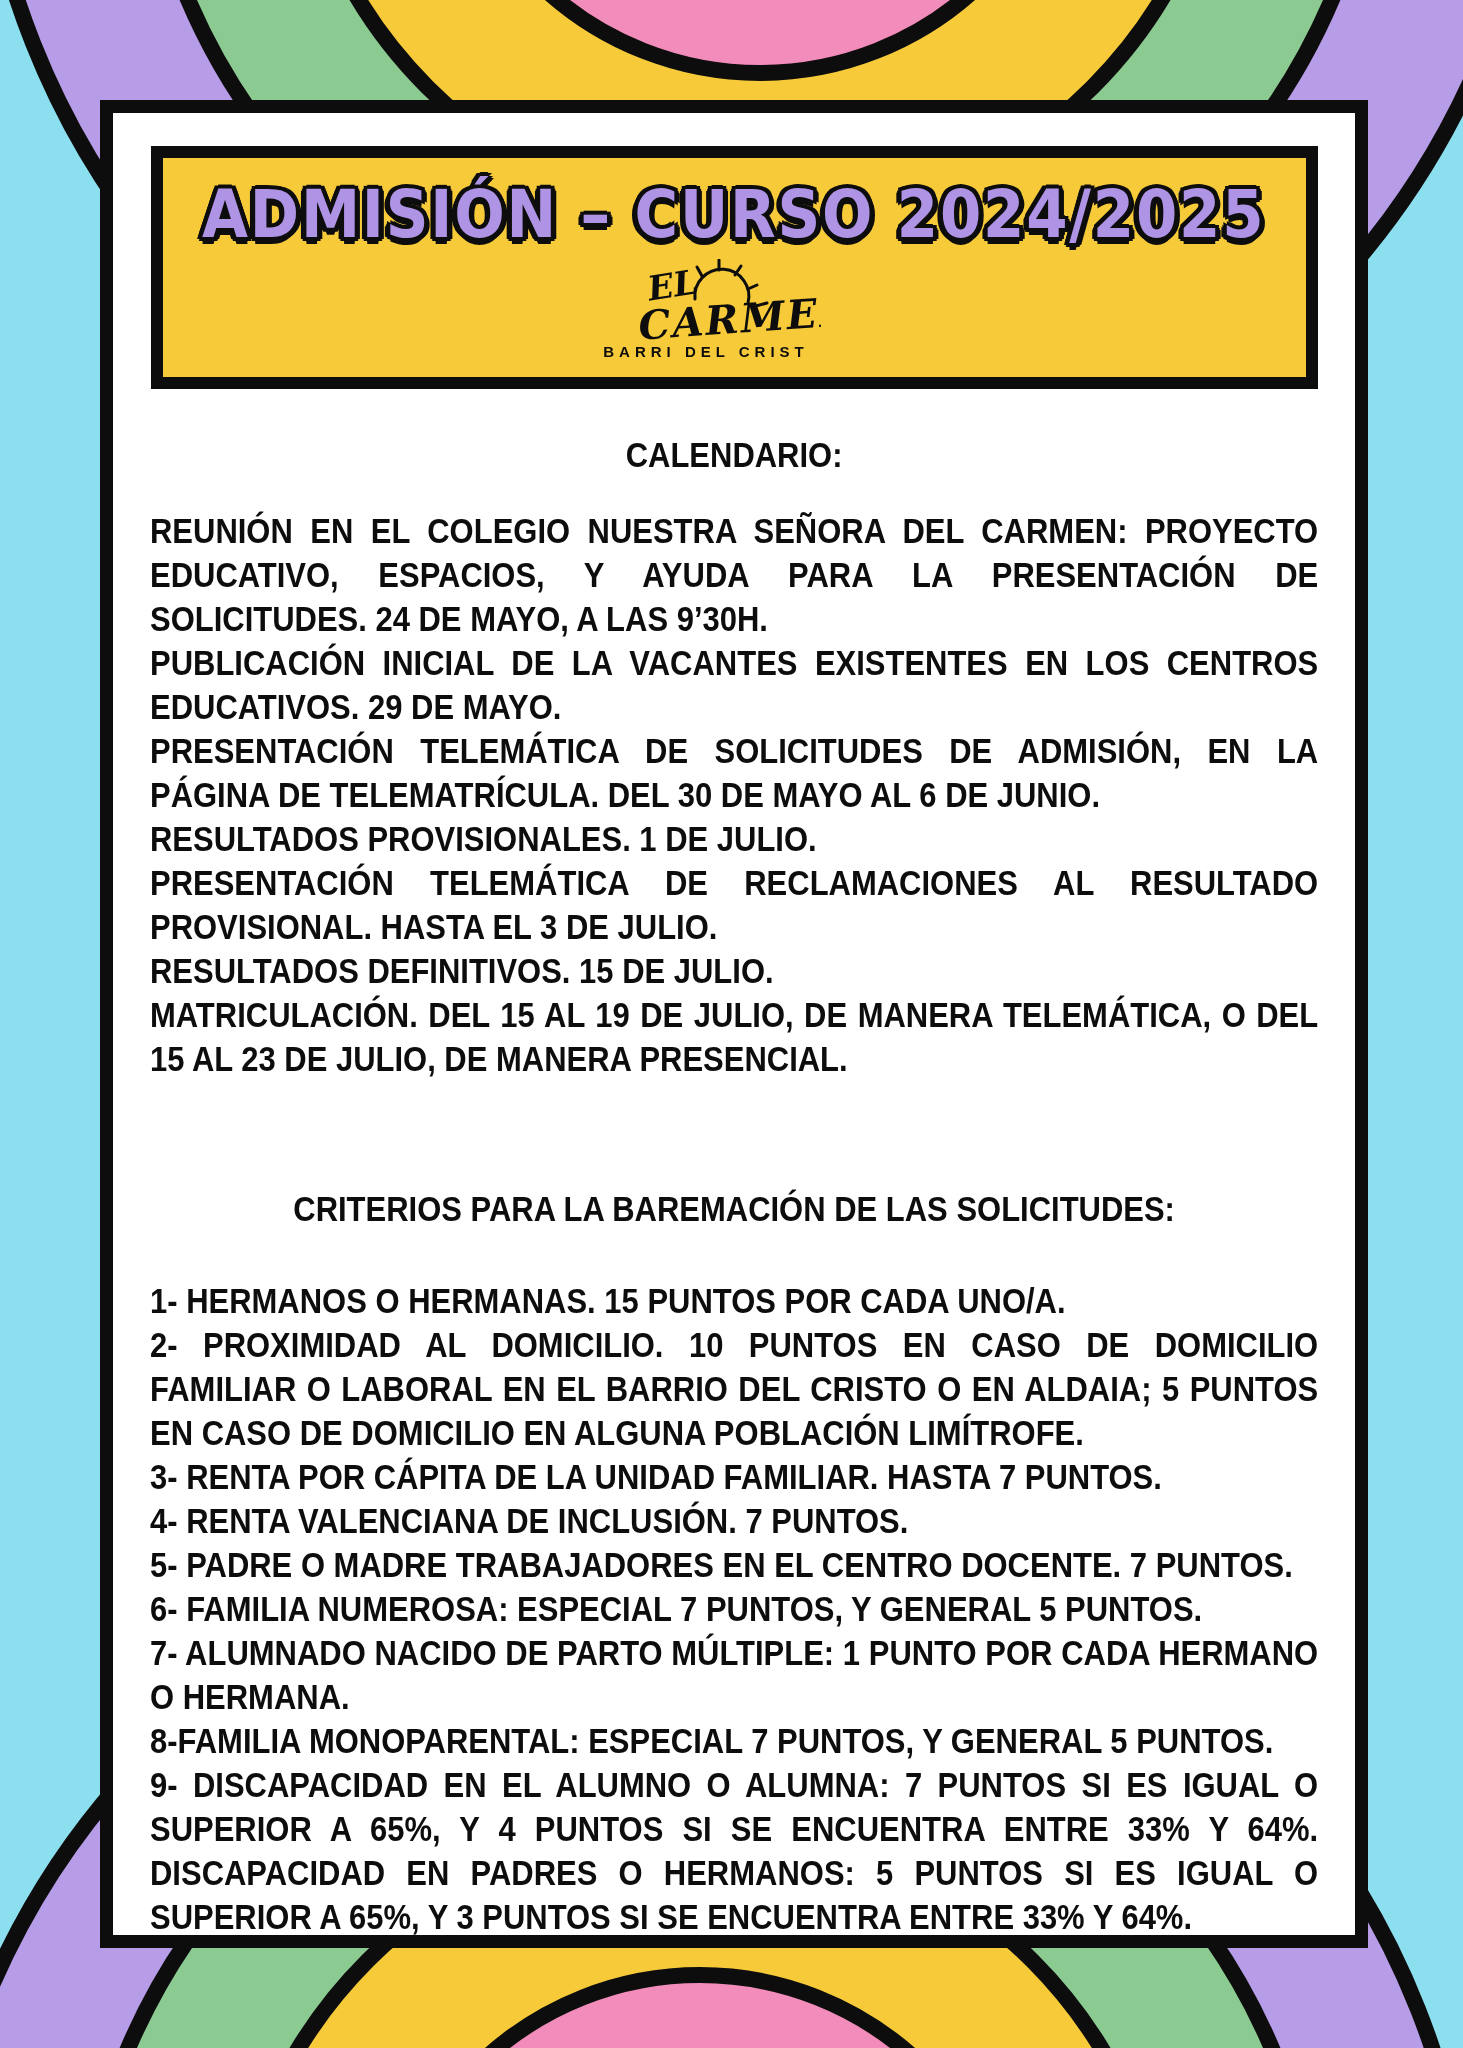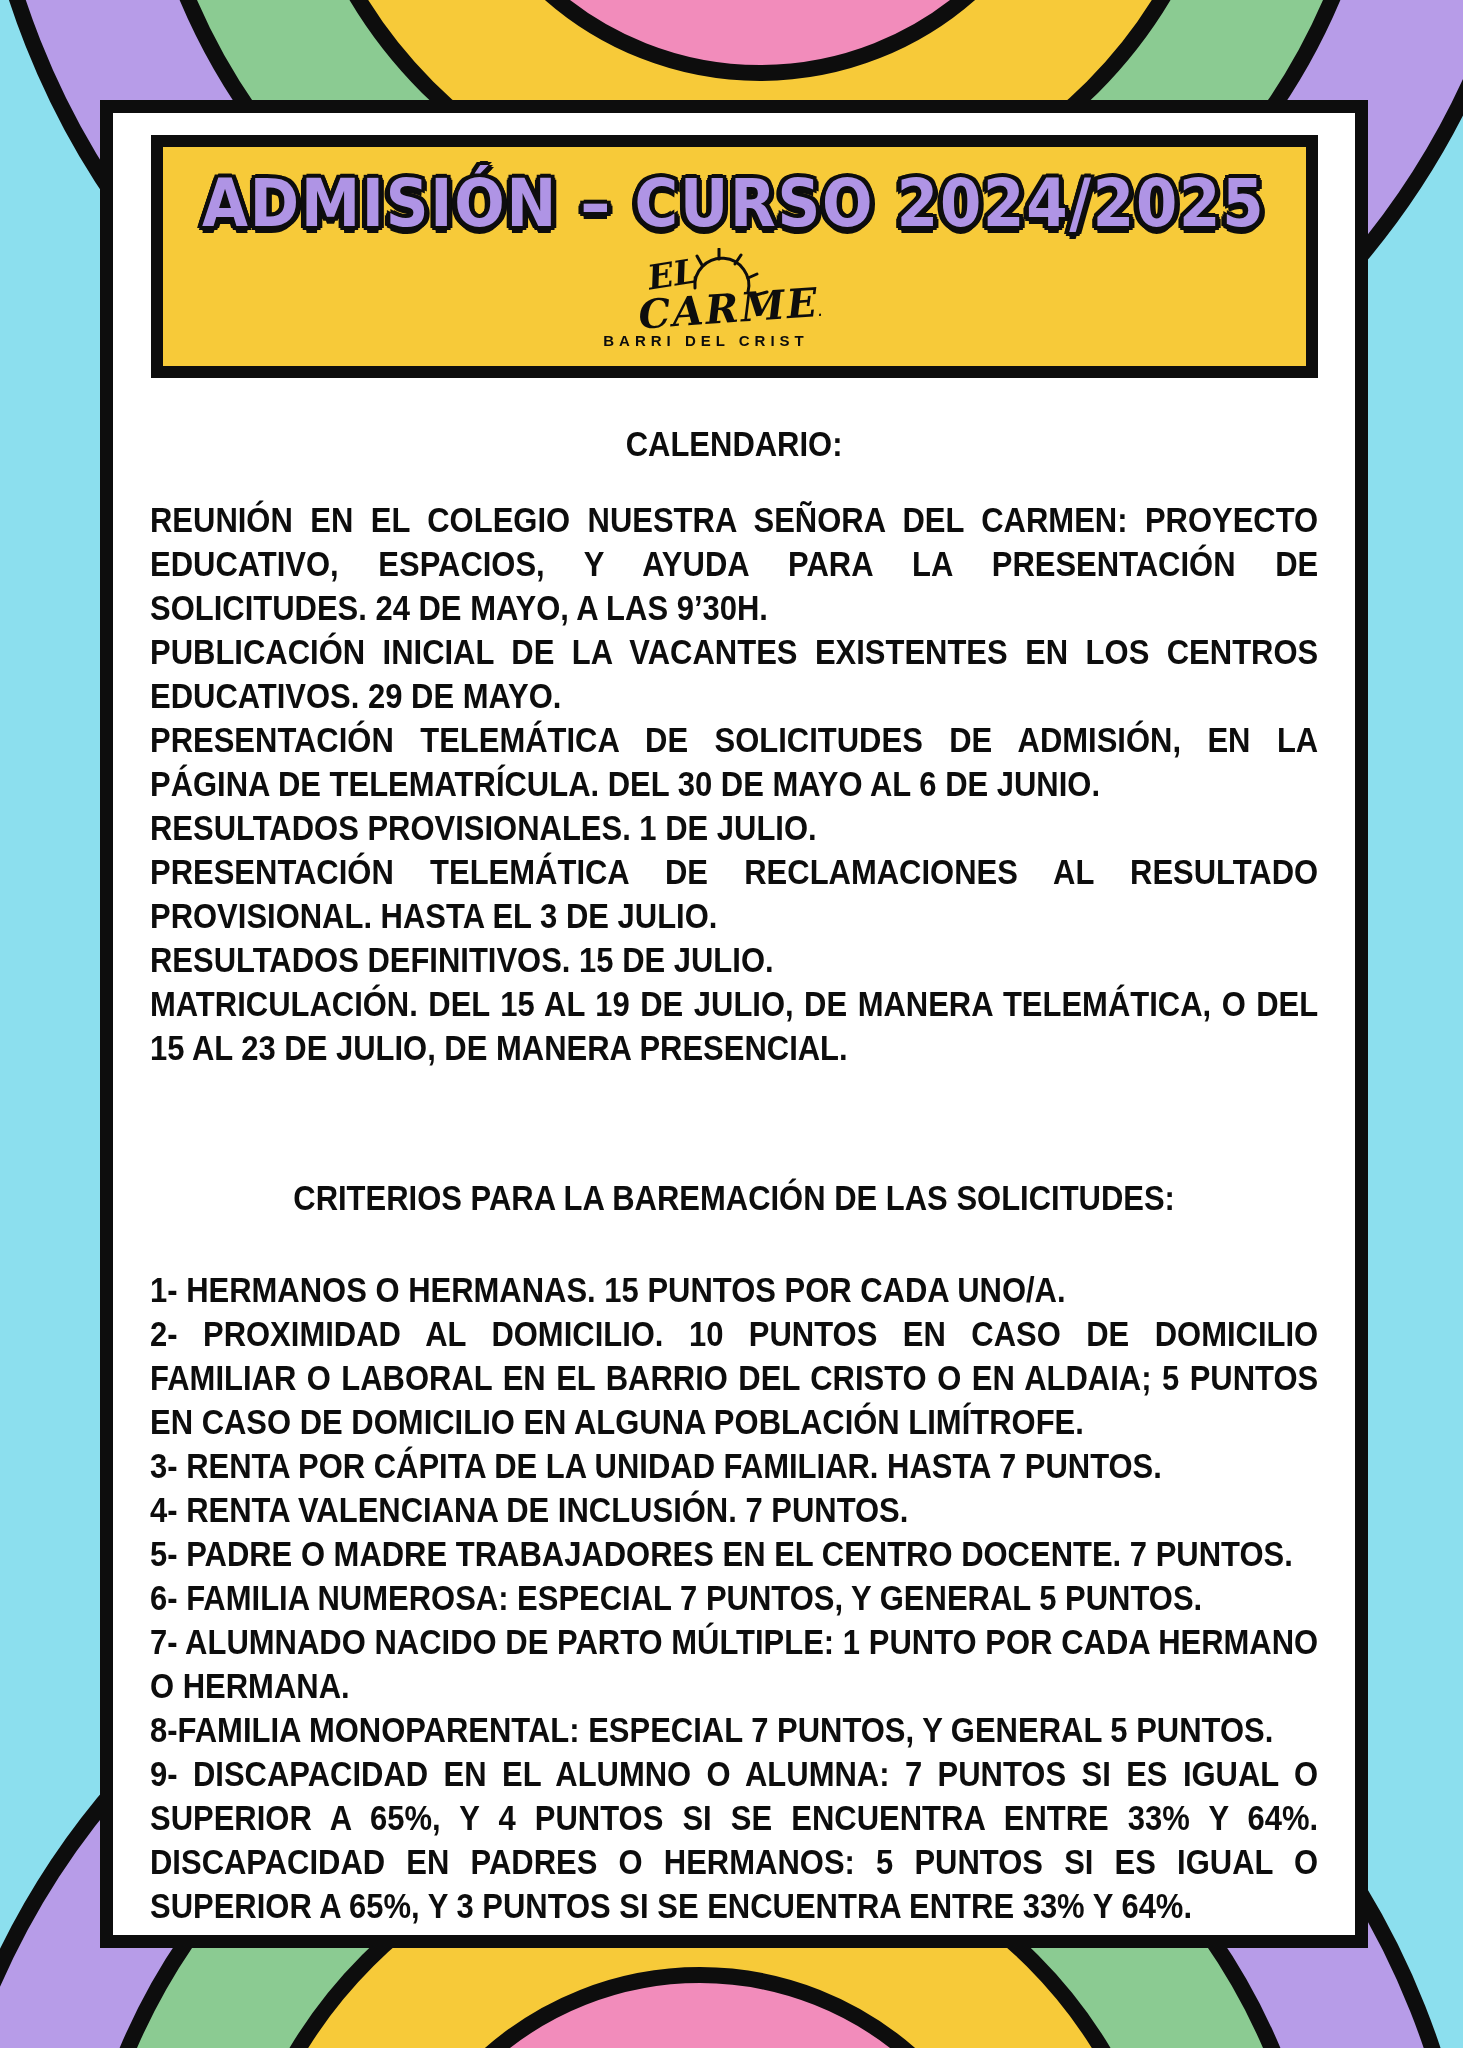--- a/index.html
+++ b/index.html
@@ -37,21 +37,21 @@
     position:absolute;left:100px;top:100px;
     width:1268px;height:1848px;
     box-sizing:border-box;
     background:#ffffff;
     border:13px solid #0d0d0d;
     z-index:10;
     overflow:hidden;
   }
   
   .title-box{
-    margin:22px auto 0;
+    margin:33px auto 0;
     width:1167px;height:243px;
     box-sizing:border-box;
     background:#F7CA39;
     border:12px solid #0d0d0d;
     display:flex;flex-direction:column;
     align-items:center;justify-content:center;
   }
   .poster-title{
     white-space:nowrap;
     font-family:"DejaVu Sans",sans-serif;

